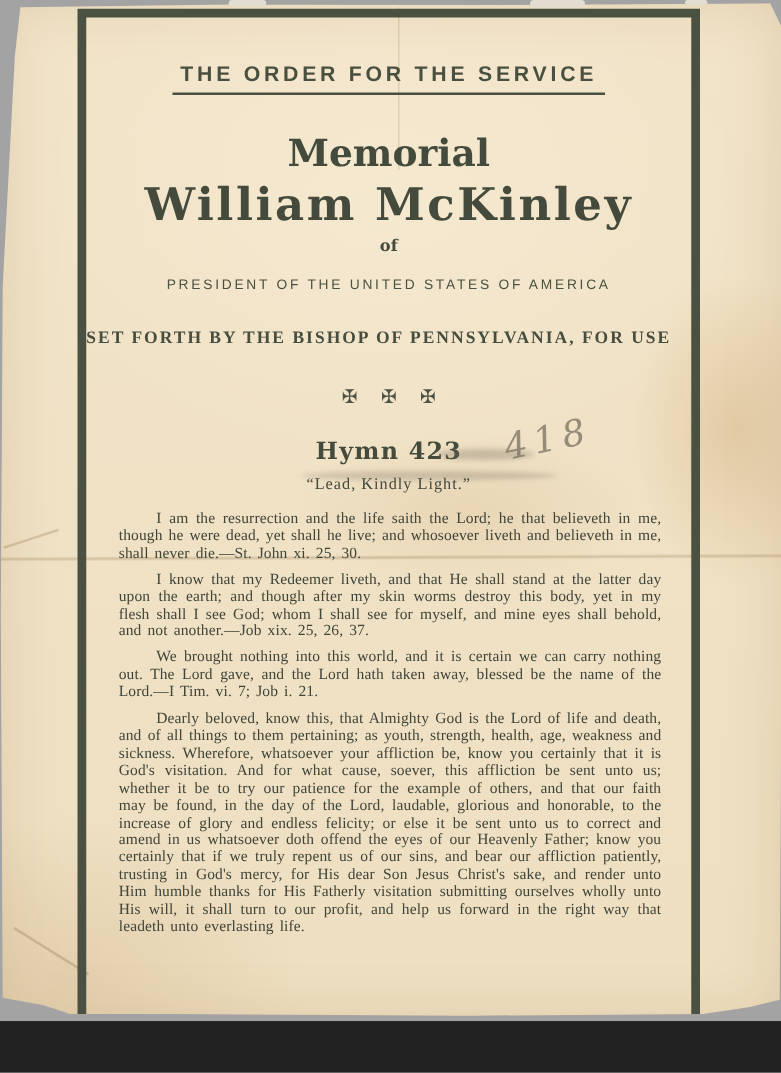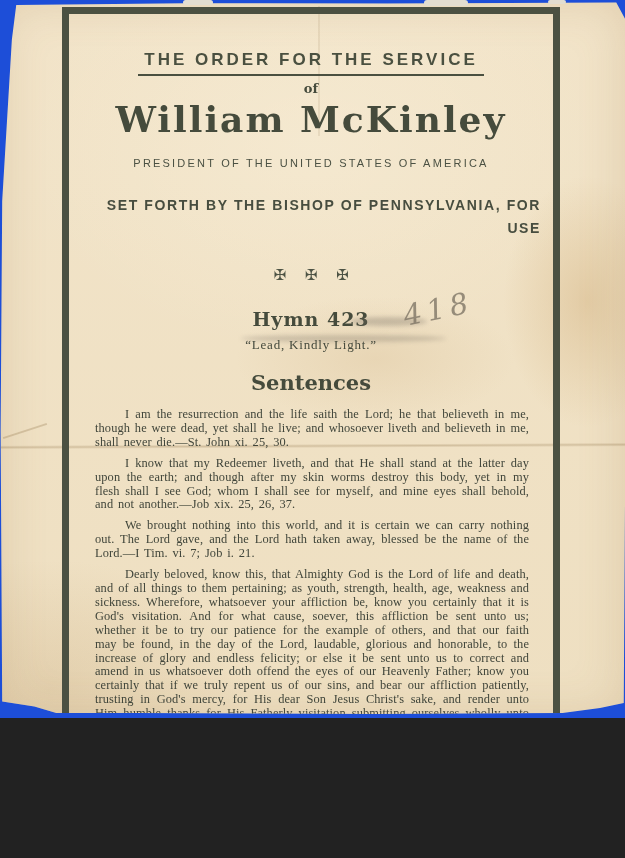--- a/index.html
+++ b/index.html
@@ -1,20 +1,20 @@
 <!DOCTYPE html>
 <html><head>
 <meta charset="utf-8">
 <style>
   html,body{margin:0;padding:0;}
   body{background:#222;font-family:"Liberation Serif", serif;}
   .scan{
     position:relative;
-    width:625px;height:718px;
-    background:#1d4ed8;
+    width:625px;height:817px;
+    background:#a3a3a3;
     overflow:hidden;
   }
   
   .paper{
     position:absolute;inset:0;
     background:
       radial-gradient(ellipse 120px 180px at 94% 42%, rgba(203,166,110,0.38), rgba(203,166,110,0) 70%),
       radial-gradient(ellipse 200px 90px at 60% 50%, rgba(196,160,108,0.18), rgba(196,160,108,0) 70%),
       radial-gradient(ellipse 300px 200px at 8% 96%, rgba(185,150,100,0.22), rgba(185,150,100,0) 65%),
       radial-gradient(ellipse 420px 300px at 50% 20%, rgba(255,249,232,0.25), rgba(255,249,232,0) 70%),
@@ -73,22 +73,22 @@
   .blackletter{font-family:"DejaVu Serif", serif;font-weight:bold;color:#454b3c;}
   .memorial-line1{text-align:center;font-size:30px;margin:30px 0 0 0;}
   .memorial-of{text-align:center;font-size:13px;margin:5px 0 0 0;}
   .memorial-name{text-align:center;font-size:36px;letter-spacing:2px;margin:2px 0 0 0;}
   .subtitle{
     text-align:center;margin:17px 0 0 0;
     font-family:Liberation Sans, sans-serif;
     font-size:11px;letter-spacing:2.2px;color:#4b5143;
   }
   .authorization{
-    text-align:right;margin:25px 12px 0 0;
-    font-family:Liberation Sans, sans-serif;font-weight:bold;
+    text-align:left;margin:25px 12px 0 0;
+    font-family:Liberation Serif, serif;font-weight:bold;
     font-size:14px;letter-spacing:1.6px;line-height:23px;color:#474d3f;
   }
   .date-line{text-align:center;font-size:21px;letter-spacing:0.5px;margin:23px 0 0 0;}
   .ornament{
     text-align:center;margin:26px 0 0 0;
     font-family:"DejaVu Sans", sans-serif;
     font-size:15px;letter-spacing:7px;color:#4d5344;text-indent:7px;
   }
   
   .hymn-section{position:relative;text-align:center;margin:24px 0 0 0;}
@@ -136,41 +136,41 @@
     <div class="crease-corner"></div>
     <div class="crease-left"></div>
 
     <div class="frame">
       <div class="content">
 
         <div class="svc-header">
           <span>THE ORDER FOR THE SERVICE</span>
         </div>
 
+        <div class="blackletter memorial-line1">Memorial</div>
+        <div class="blackletter memorial-name">William McKinley</div>
         <div class="blackletter memorial-of">of</div>
-        <div class="blackletter memorial-name">William McKinley</div>
 
         <div class="subtitle">PRESIDENT OF THE UNITED STATES OF AMERICA</div>
 
         <div class="authorization">
           <div>SET FORTH BY THE BISHOP OF PENNSYLVANIA, FOR USE</div>
         </div>
 
 
         <div class="ornament">✠ ✠ ✠</div>
 
         <div class="hymn-section">
           <div class="pencil-smudge"></div>
           <div class="pencil-line"></div>
           <div class="handwritten">418</div>
           <div class="blackletter hymn-label">Hymn 423</div>
           <div class="hymn-title">“Lead, Kindly Light.”</div>
         </div>
 
-        <div class="blackletter sentences-heading">Sentences</div>
 
         <div class="body-text">
           <p>I am the resurrection and the life saith the Lord; he that believeth in me, though he were dead, yet shall he live; and whosoever liveth and believeth in me, shall never die.—St. John xi. 25, 30.</p>
           <p>I know that my Redeemer liveth, and that He shall stand at the latter day upon the earth; and though after my skin worms destroy this body, yet in my flesh shall I see God; whom I shall see for myself, and mine eyes shall behold, and not another.—Job xix. 25, 26, 37.</p>
           <p>We brought nothing into this world, and it is certain we can carry nothing out.  The Lord gave, and the Lord hath taken away, blessed be the name of the Lord.—I Tim. vi. 7; Job i. 21.</p>
           <p>Dearly beloved, know this, that Almighty God is the Lord of life and death, and of all things to them pertaining; as youth, strength, health, age, weakness and sickness.  Wherefore, whatsoever your affliction be, know you certainly that it is God's visitation.  And for what cause, soever, this affliction be sent unto us; whether it be to try our patience for the example of others, and that our faith may be found, in the day of the Lord, laudable, glorious and honorable, to the increase of glory and endless felicity; or else it be sent unto us to correct and amend in us whatsoever doth offend the eyes of our Heavenly Father; know you certainly that if we truly repent us of our sins, and bear our affliction patiently, trusting in God's mercy, for His dear Son Jesus Christ's sake, and render unto Him humble thanks for His Fatherly visitation submitting ourselves wholly unto His will, it shall turn to our profit, and help us forward in the right way that leadeth unto everlasting life.</p>
         </div>
 
       </div>
     </div>

